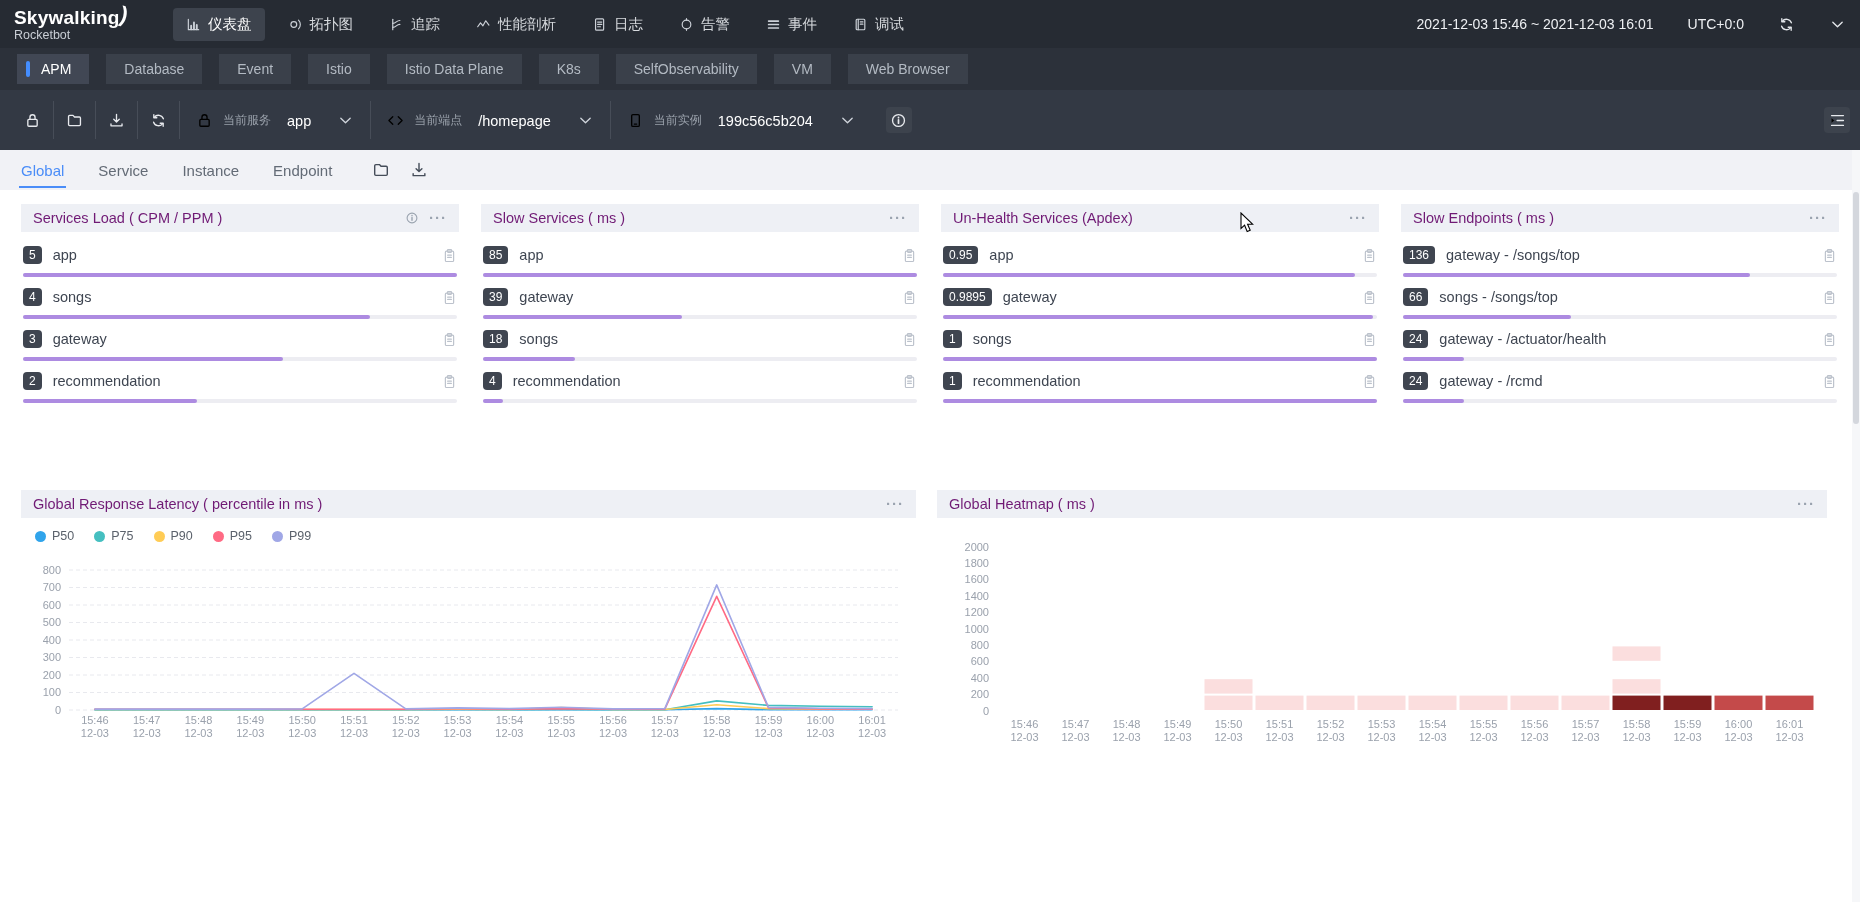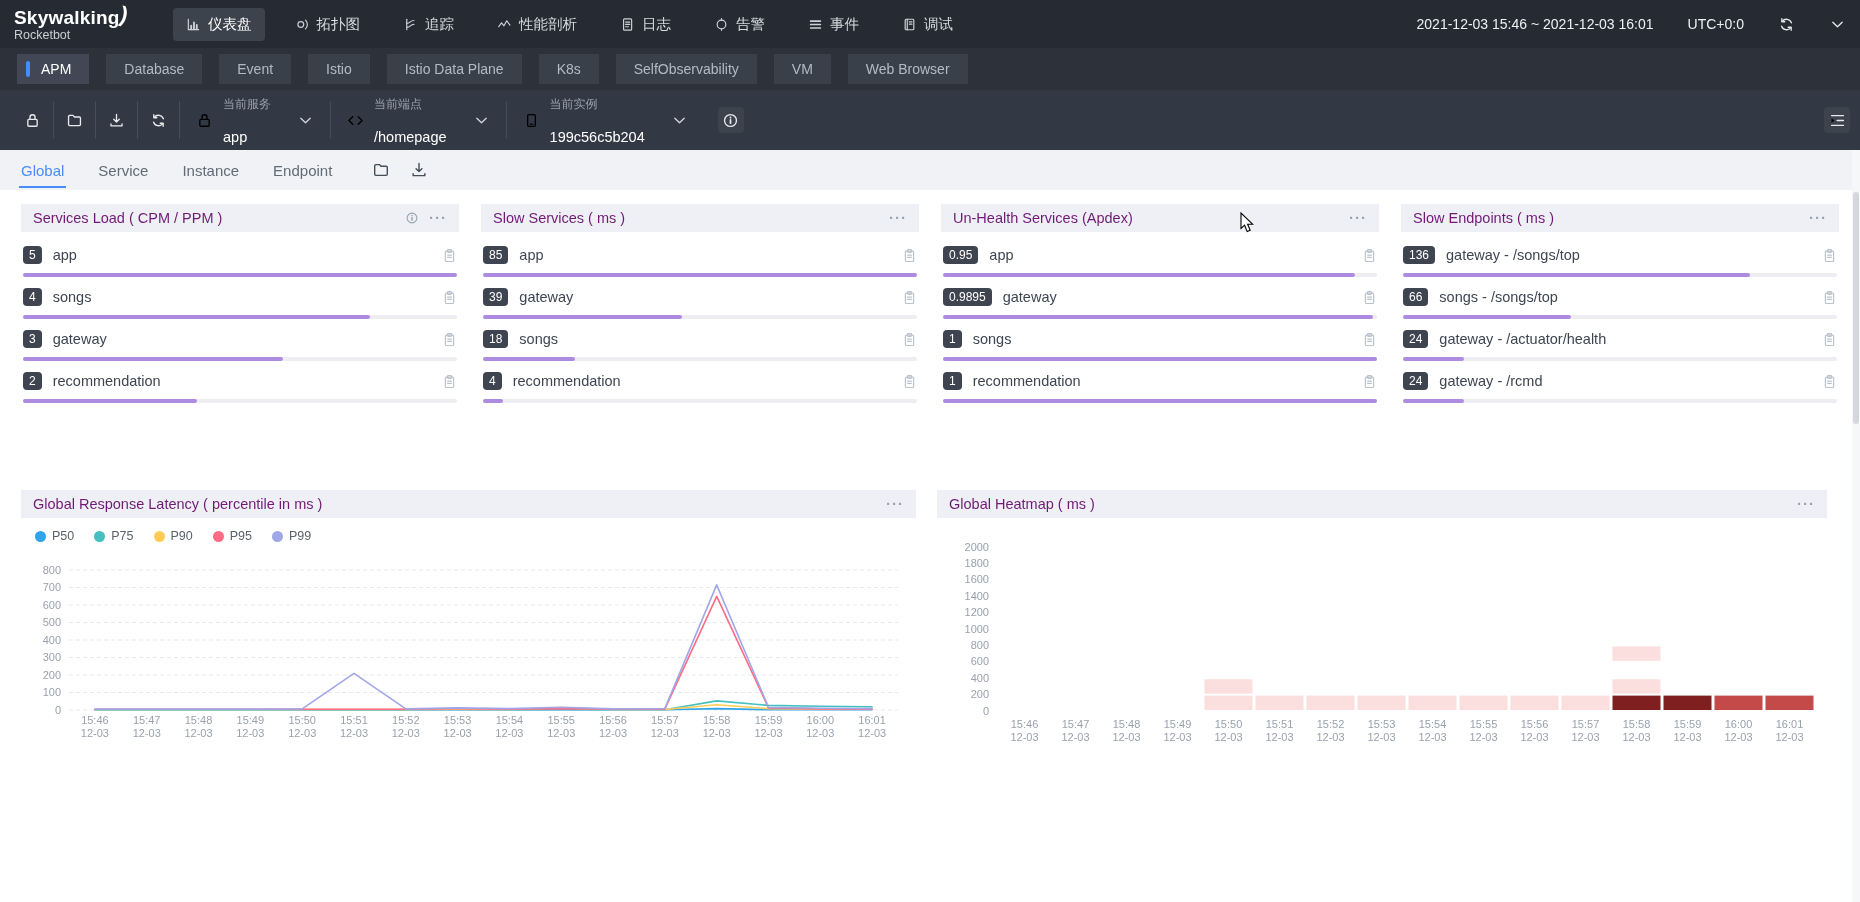--- a/index.html
+++ b/index.html
@@ -7,21 +7,21 @@
     font-family:"Liberation Sans","DejaVu Sans",sans-serif; }
   #app { position:relative; width:1860px; height:902px; background:#fff; }
 
   
   .navbar { position:absolute; top:0; left:0; width:100%; height:48px; background:#262b33;
     display:flex; align-items:center; padding:0 14px; }
   .logo { display:flex; flex-direction:column; line-height:1.05; margin-right:46px; cursor:default; }
   .logo-line1 { color:#fff; font-size:19px; font-weight:700; letter-spacing:.2px; }
   .logo-paren { font-size:22px; font-weight:700; display:inline-block; transform:rotate(14deg) translateY(-2px); }
   .logo-line2 { color:#c9ced5; font-size:12.5px; margin-top:1px; }
-  .nav-menu { display:flex; align-items:center; gap:17px; }
+  .nav-menu { display:flex; align-items:center; gap:10px; }
   .nav-item { display:flex; align-items:center; gap:7px; color:#d7dade; font-size:14.5px;
     padding:7px 13px; border-radius:4px; cursor:pointer; white-space:nowrap; }
   .nav-item.active { background:#3d434d; color:#fff; }
   .nav-item svg { width:15px; height:15px; stroke:#ccd1d8; }
   .nav-right { margin-left:auto; display:flex; align-items:center; gap:34px; color:#eef0f3; font-size:14px; }
   .nav-right svg { width:16px; height:16px; stroke:#e4e7eb; }
   .icon-btn { display:flex; align-items:center; cursor:pointer; }
 
   
   .dash-tabs { position:absolute; top:48px; left:0; width:100%; height:42px; background:#2c313a;
@@ -36,21 +36,21 @@
     display:flex; align-items:center; padding:0 12px; }
   .tool-icons { display:flex; align-items:center; }
   .tool-icons .icon-btn { padding:0 12px; height:40px; align-items:center; }
   .tool-icons svg { width:17px; height:17px; stroke:#e8eaee; }
   .vdiv { width:1px; height:38px; background:#474d58; }
   .field-col { display:flex; flex-direction:column; gap:4px; margin:0 14px; }
   .field-label { color:#9aa1ab; font-size:12px; }
   .group-input { width:152px; height:24px; border:none; border-radius:2px; background:#fff;
     font-size:13px; padding:0 6px; outline:none; }
   .select-group { display:flex; align-items:center; gap:10px; padding:0 16px; cursor:pointer; }
-  .sel-col { display:flex; flex-direction:column; gap:16px; }
+  .sel-col { display:flex; flex-direction:row; gap:16px;align-items:flex-end; }
   .sel-label { color:#9aa1ab; font-size:12px; }
   .sel-value { color:#fff; font-size:14.5px; }
   .sel-chevron { margin-left:16px; }
   .sel-chevron svg { width:13px; height:13px; stroke:#cfd4db; }
   .sq-btn { width:26px; height:26px; background:#3d434d; border-radius:4px; display:flex;
     align-items:center; justify-content:center; cursor:pointer; }
   .sq-btn svg { width:15px; height:15px; stroke:#e8eaee; }
   .unfold-btn { position:absolute; right:10px; top:107px; }
 
   

